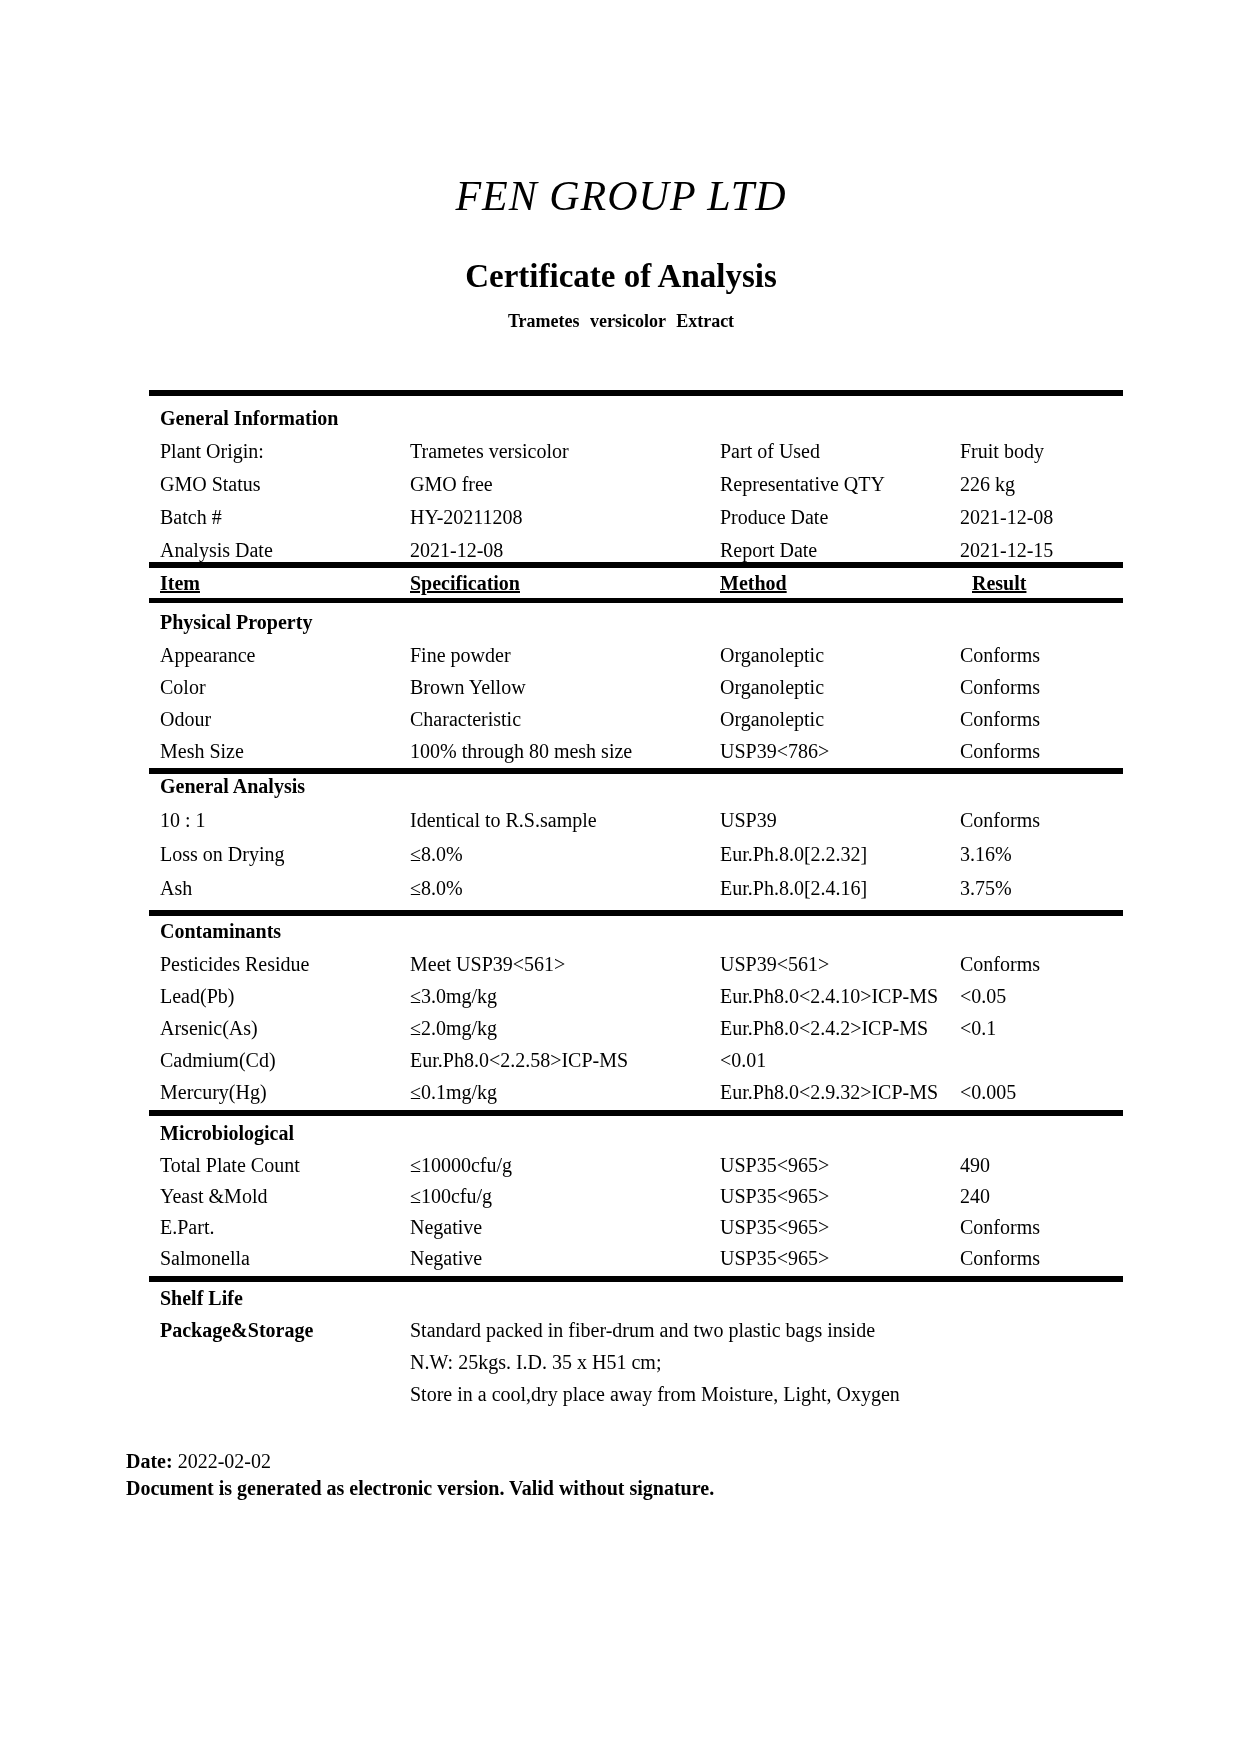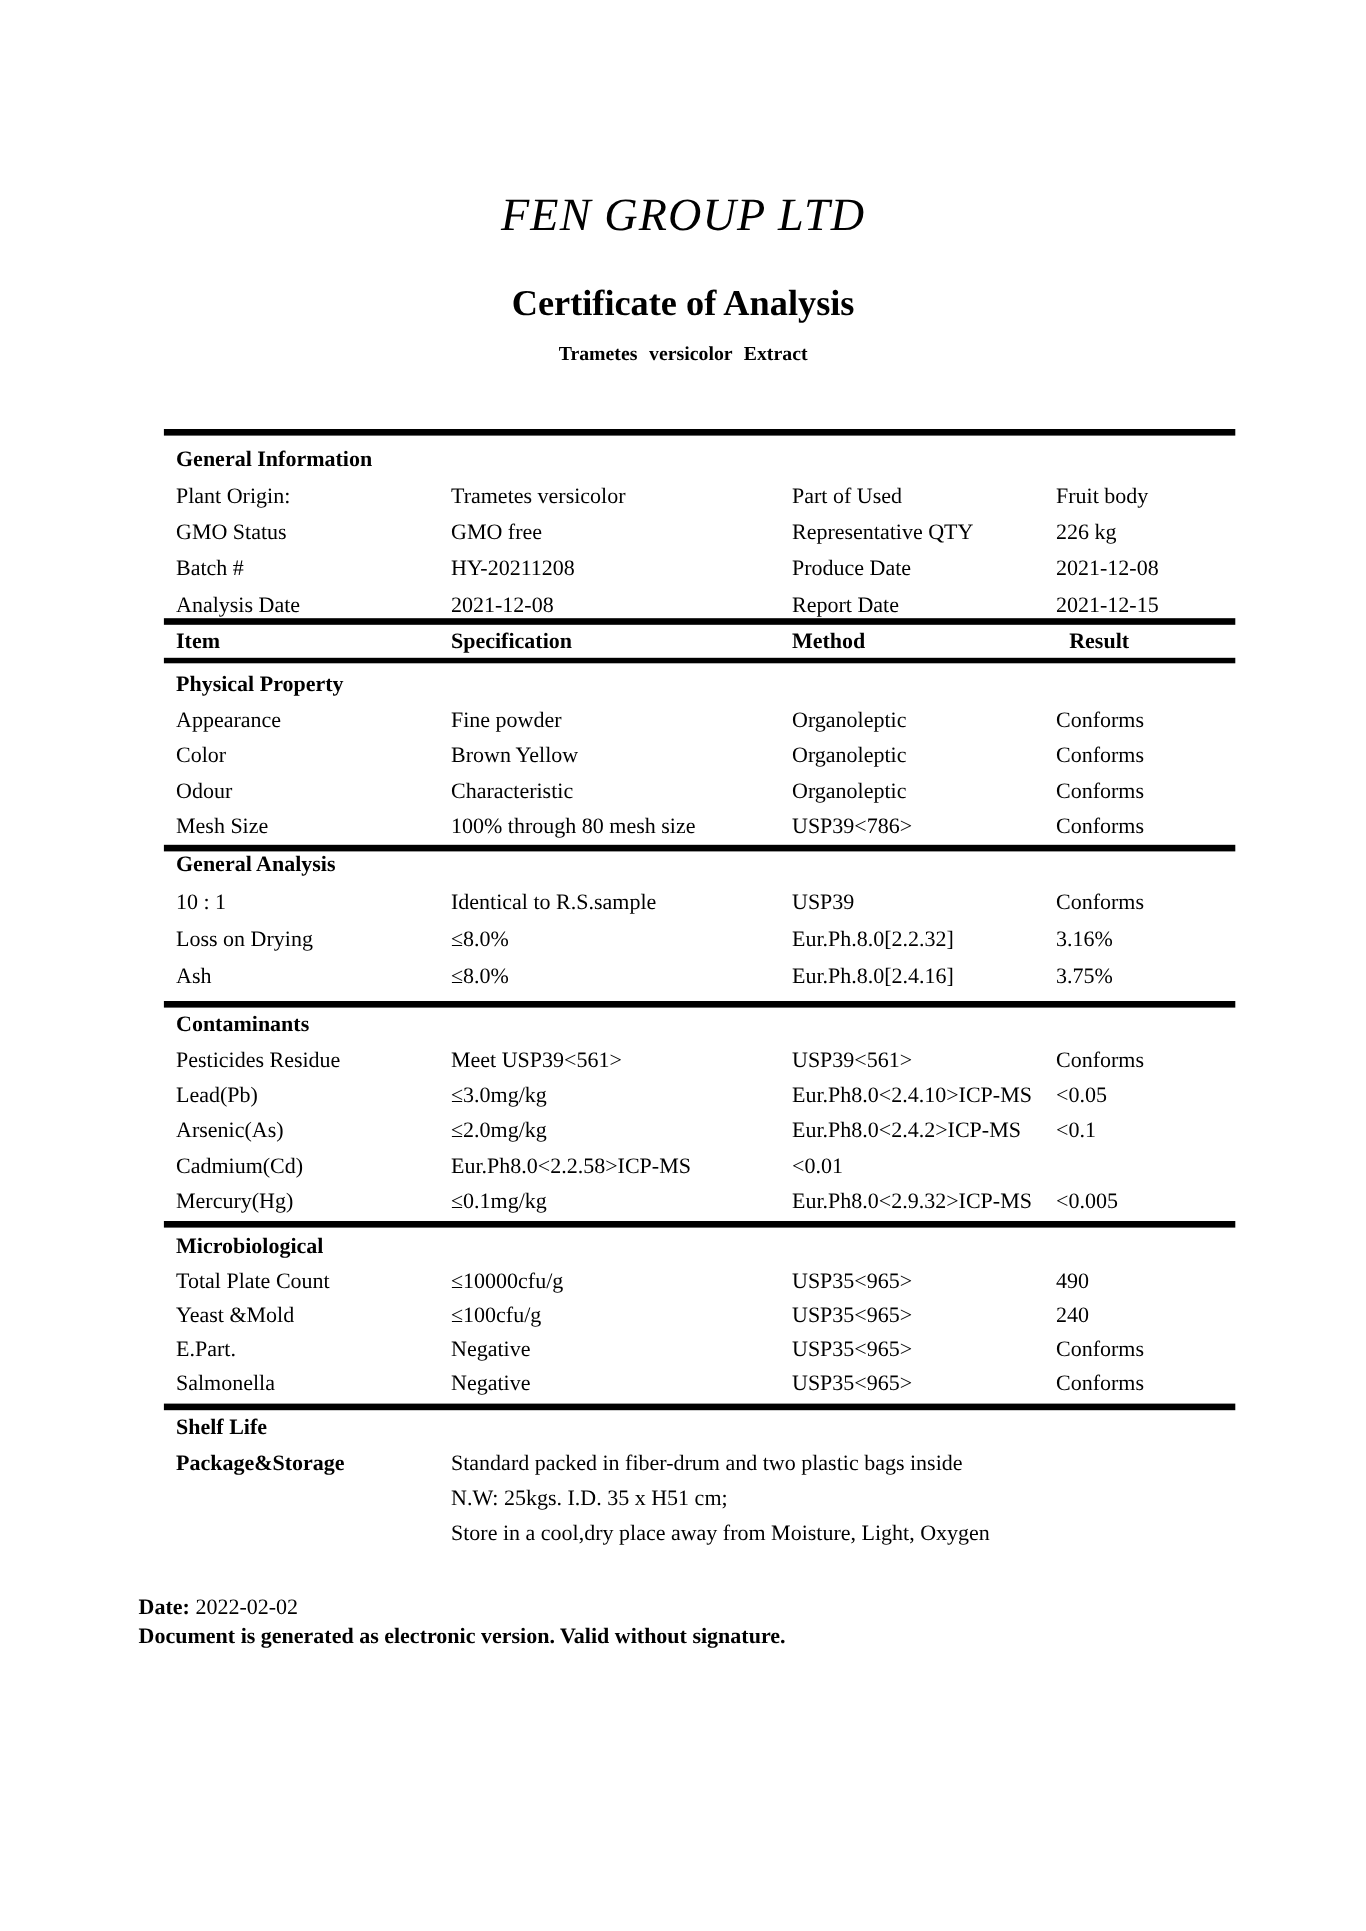--- a/index.html
+++ b/index.html
@@ -17,21 +17,21 @@
   .company   { top:172px; font-size:42px; letter-spacing:1px;font-style:italic; }
   .doctitle  { top:234px; font-size:33px; font-weight:bold;margin-top:24px; }
   .product   { top:311px; font-size:18px; font-weight:bold; word-spacing:6px; }
 
   .rule { position:absolute; left:149px; width:974px; height:6px; background:#000; }
   .rule.thin { height:5px; }
 
   .sect { position:absolute; left:149px; width:974px; }
   .srow { display:grid; grid-template-columns:261px 310px 240px 163px; }
   .gi  .srow { height:33px; line-height:33px; }
-  .hdr .srow { height:48px; line-height:30px; font-weight:bold; }
+  .hdr .srow { height:48px; line-height:30px; font-weight:bold;text-decoration:underline; }
   .pp  .srow, .ct .srow, .st .srow { height:32px; line-height:32px; }
   .ga  .srow { height:34px; line-height:34px; }
   .mb  .srow { height:31px; line-height:31px; }
   .c1 { padding-left:11px; }
   .c4 { text-align:left; }
   .c4.left { text-align:left; }
   .hdr .c4 { text-align:left; padding-left:12px; }
   .sect-title { height:33px; line-height:33px; font-weight:bold; padding-left:11px; }
   .st .srow { grid-template-columns:261px 1fr; }
   .st .slabel { font-weight:bold; }

